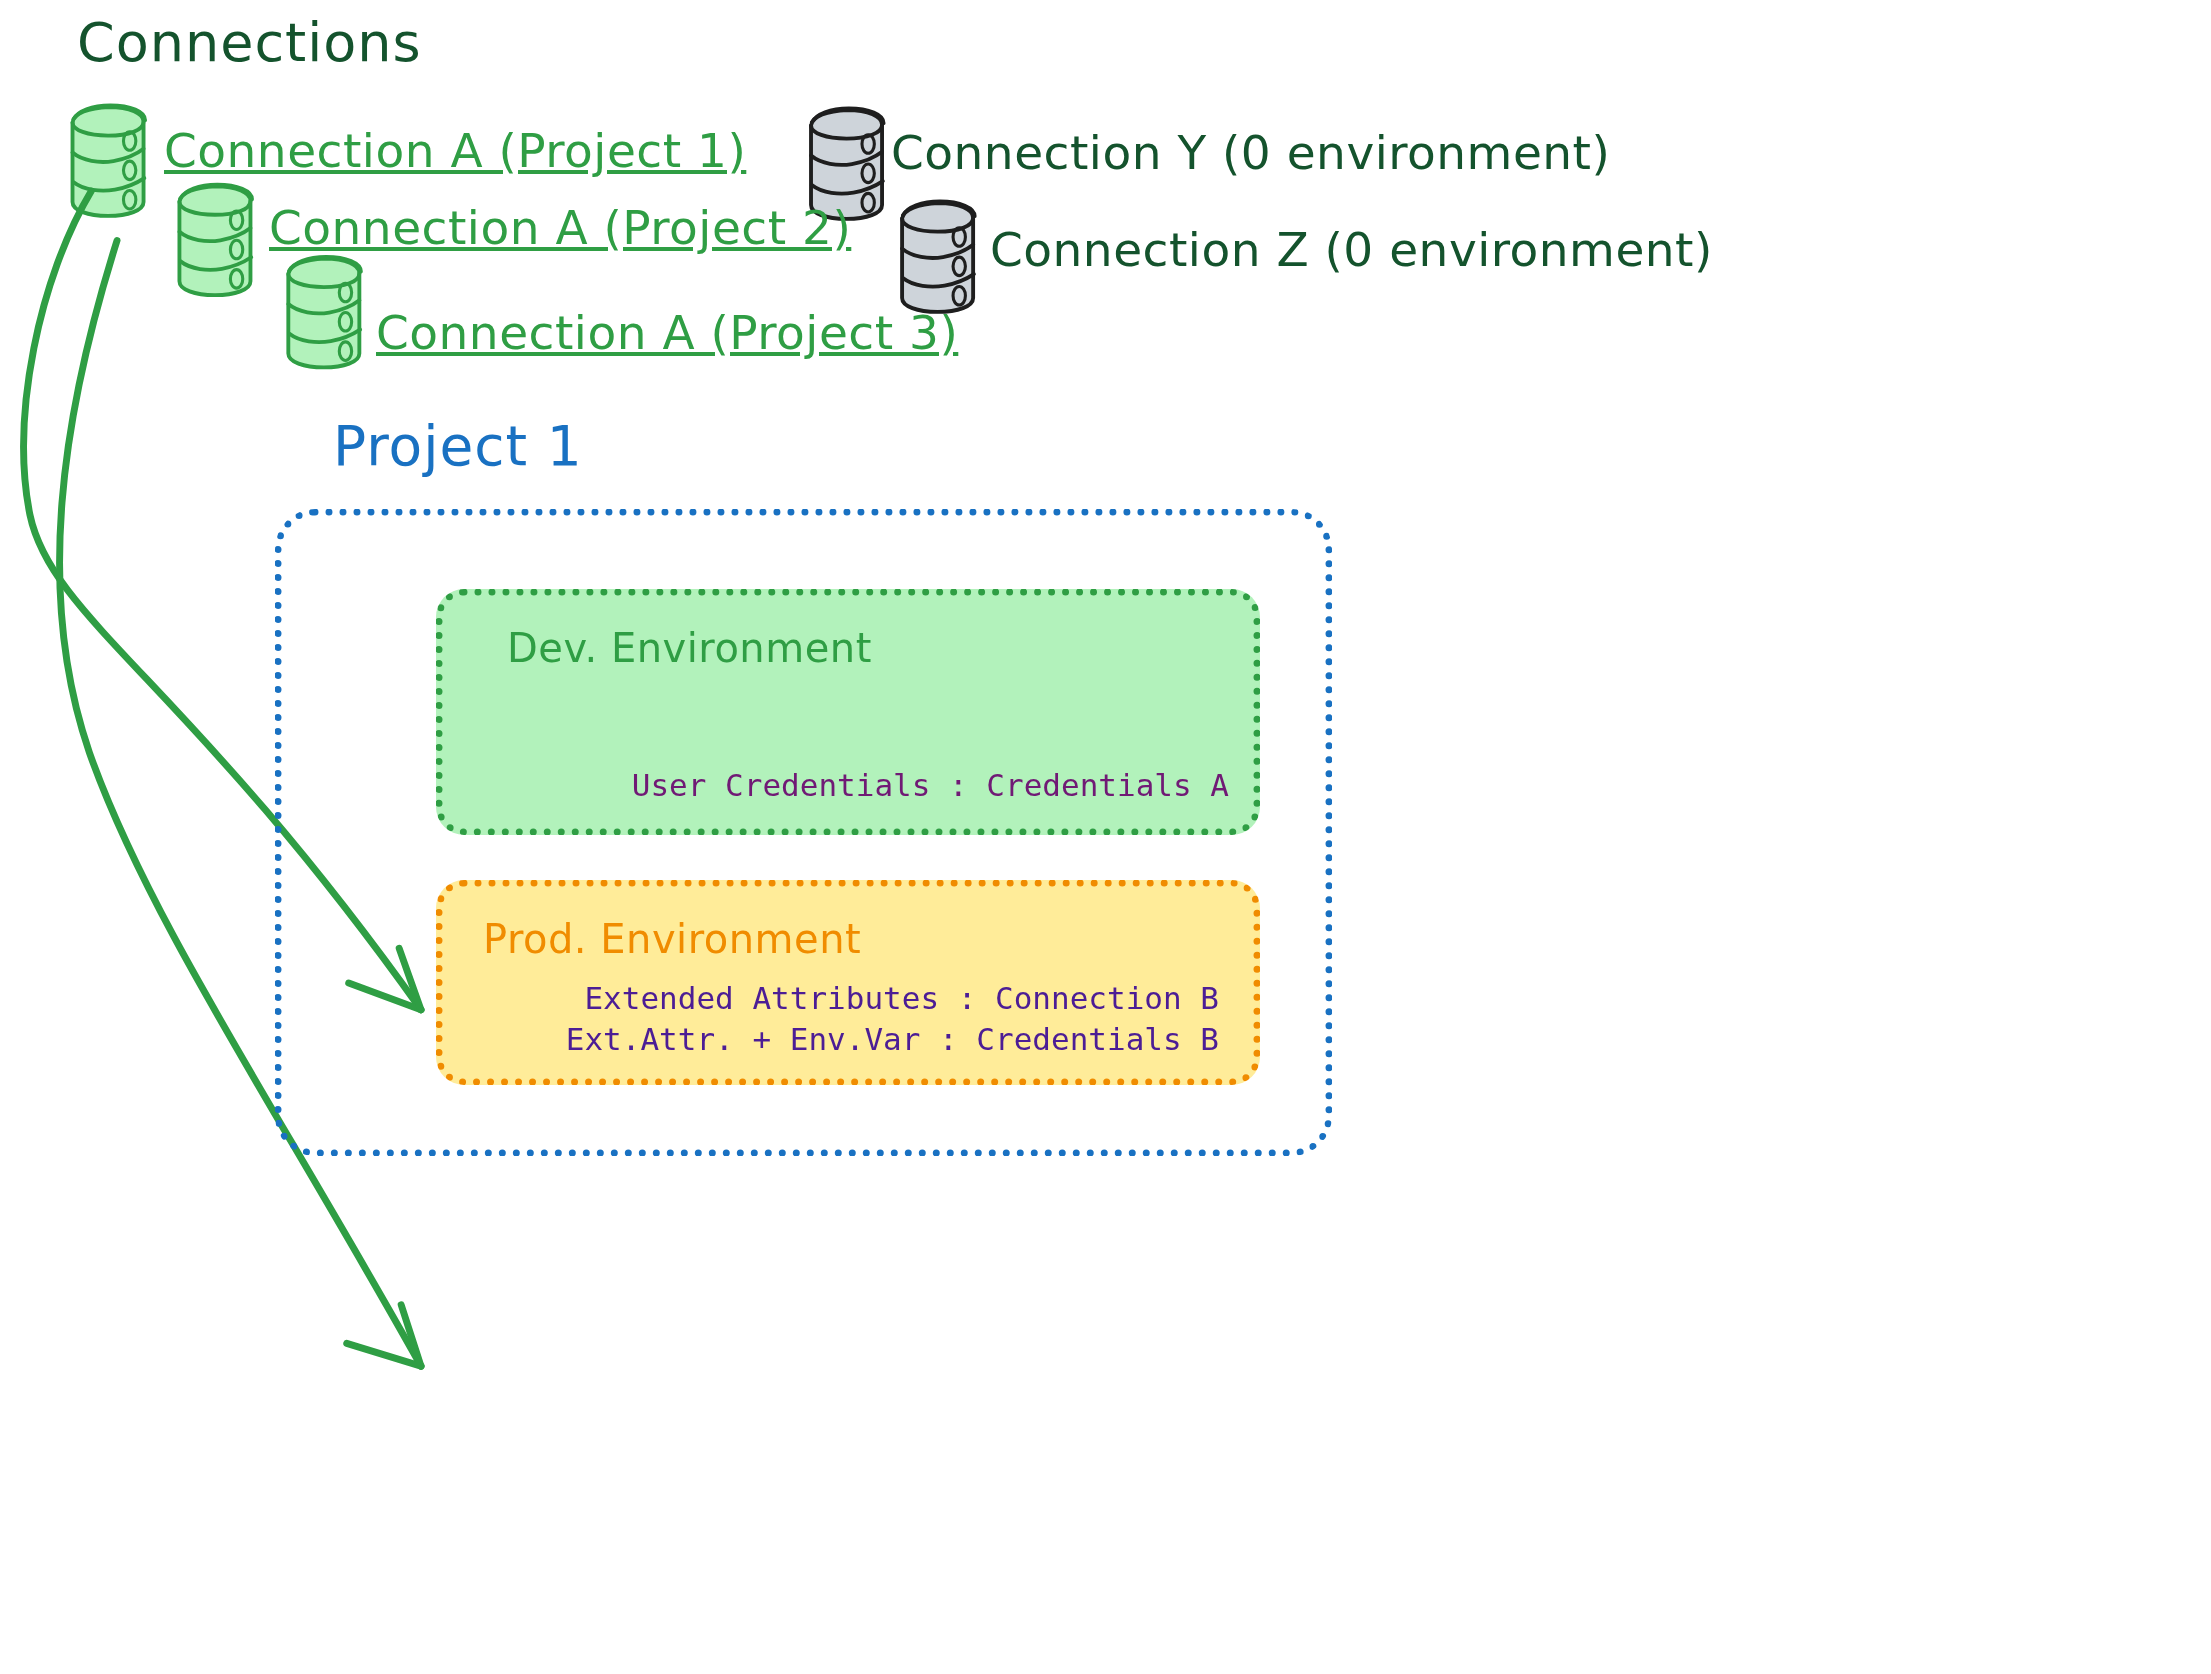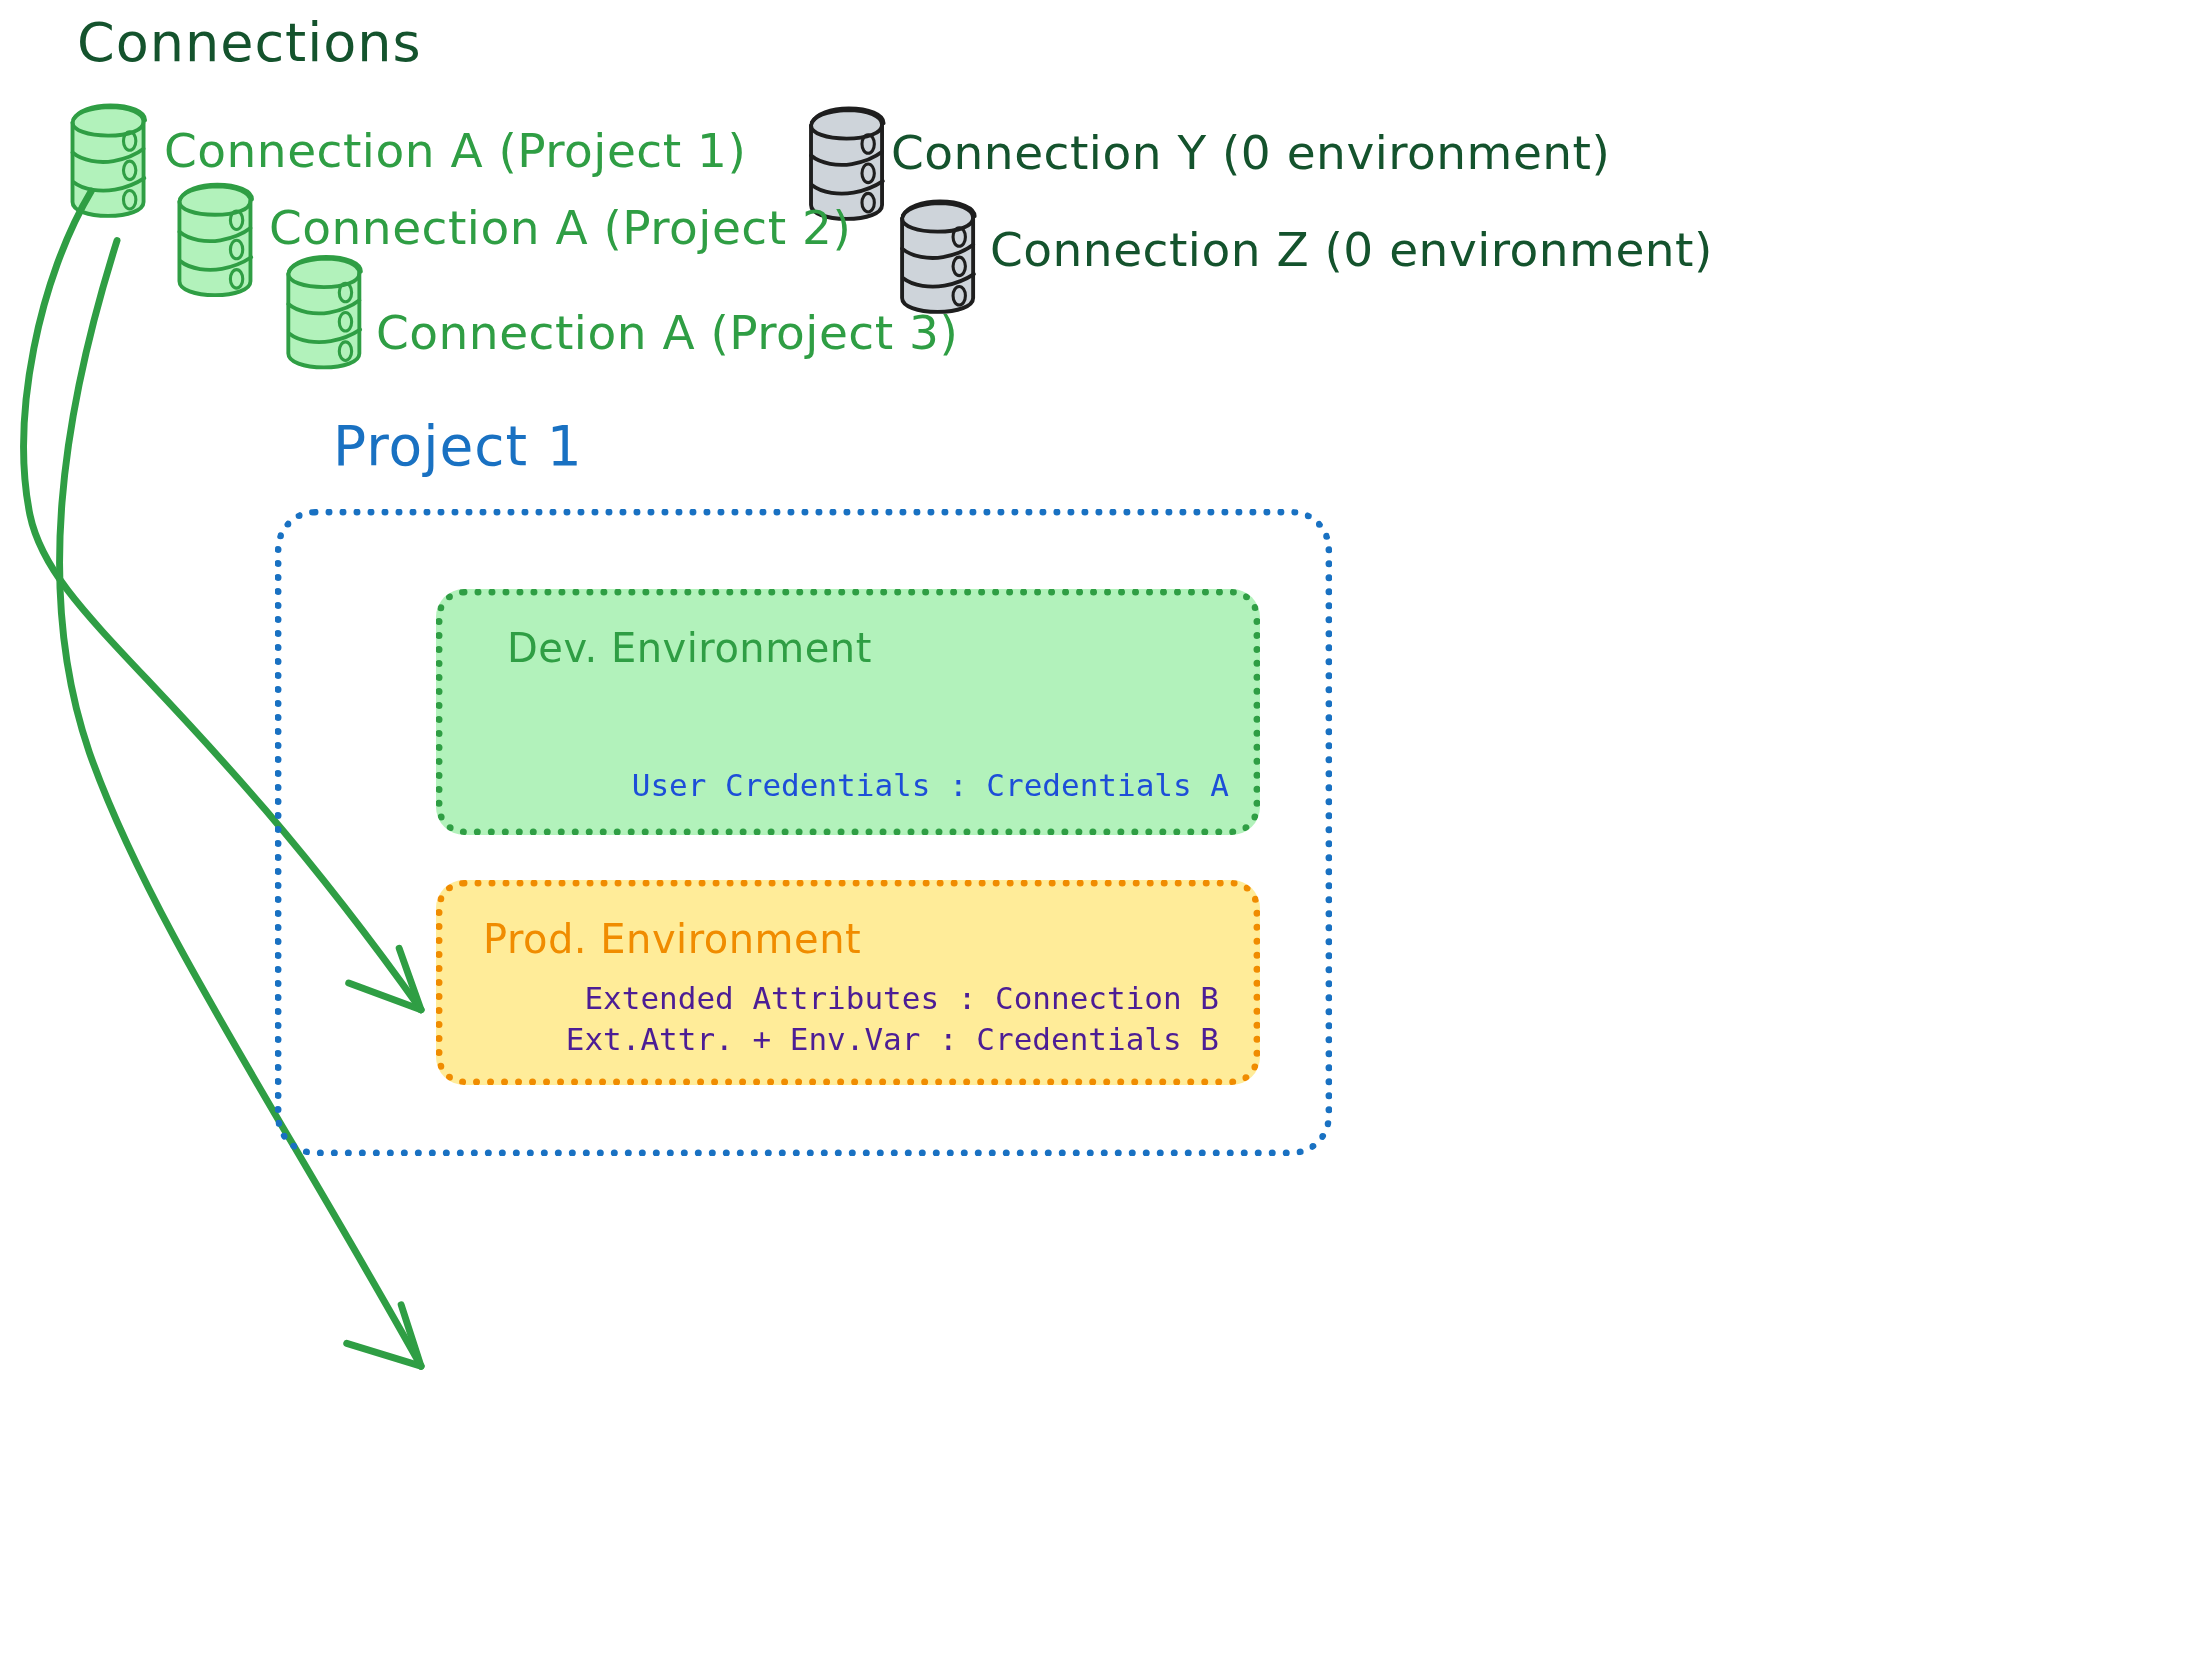--- a/index.html
+++ b/index.html
@@ -11,21 +11,21 @@
   .hand{font-family:"DejaVu Sans", sans-serif;font-weight:400;}
   .lbl{position:absolute;white-space:nowrap;line-height:1;}
 
   
   .title-connections{
     left:77px;top:16px;font-size:54px;color:#14532d;
     letter-spacing:1px;
   }
 
   
-  .conn-green{color:#2f9e44;font-size:47px;letter-spacing:0.5px;}
+  .conn-green{color:#2f9e44;font-size:47px;letter-spacing:0.5px;text-decoration:underline;}
   .conn-gray{color:#14532d;font-size:47px;letter-spacing:0.5px;}
 
   .conn-a1{left:164px;top:127px;}
   .conn-a2{left:269px;top:204px;}
   .conn-a3{left:376px;top:275px;margin-top:34px;}
   .conn-y{left:891px;top:129px;}
   .conn-z{left:990px;top:226px;}
 
   
   .project-title{
@@ -49,21 +49,21 @@
   }
   .env-title{position:absolute;line-height:1;white-space:nowrap;font-size:40px;letter-spacing:0.5px;}
   .dev-title{left:36px;top:32px;color:#2f9e44;margin-left:28px;}
   .prod-title{left:40px;top:32px;color:#f08c00;}
 
   .mono{
     position:absolute;white-space:pre;
     font-family:"DejaVu Sans Mono","Liberation Mono",monospace;
     font-size:31px;line-height:1.32;letter-spacing:0px;
   }
-  .dev-mono{color:#1d4ed8;right:24px;bottom:22px;text-align:center;}
+  .dev-mono{color:#701a75;right:24px;bottom:22px;text-align:center;}
   .prod-mono{color:#4c1d95;right:34px;bottom:18px;text-align:right;}
 </style>
 </head>
 <body>
 
 <svg id="canvas" viewBox="0 0 2234 1691" xmlns="http://www.w3.org/2000/svg">
 
   <defs>
 
     <g id="dbshape">

